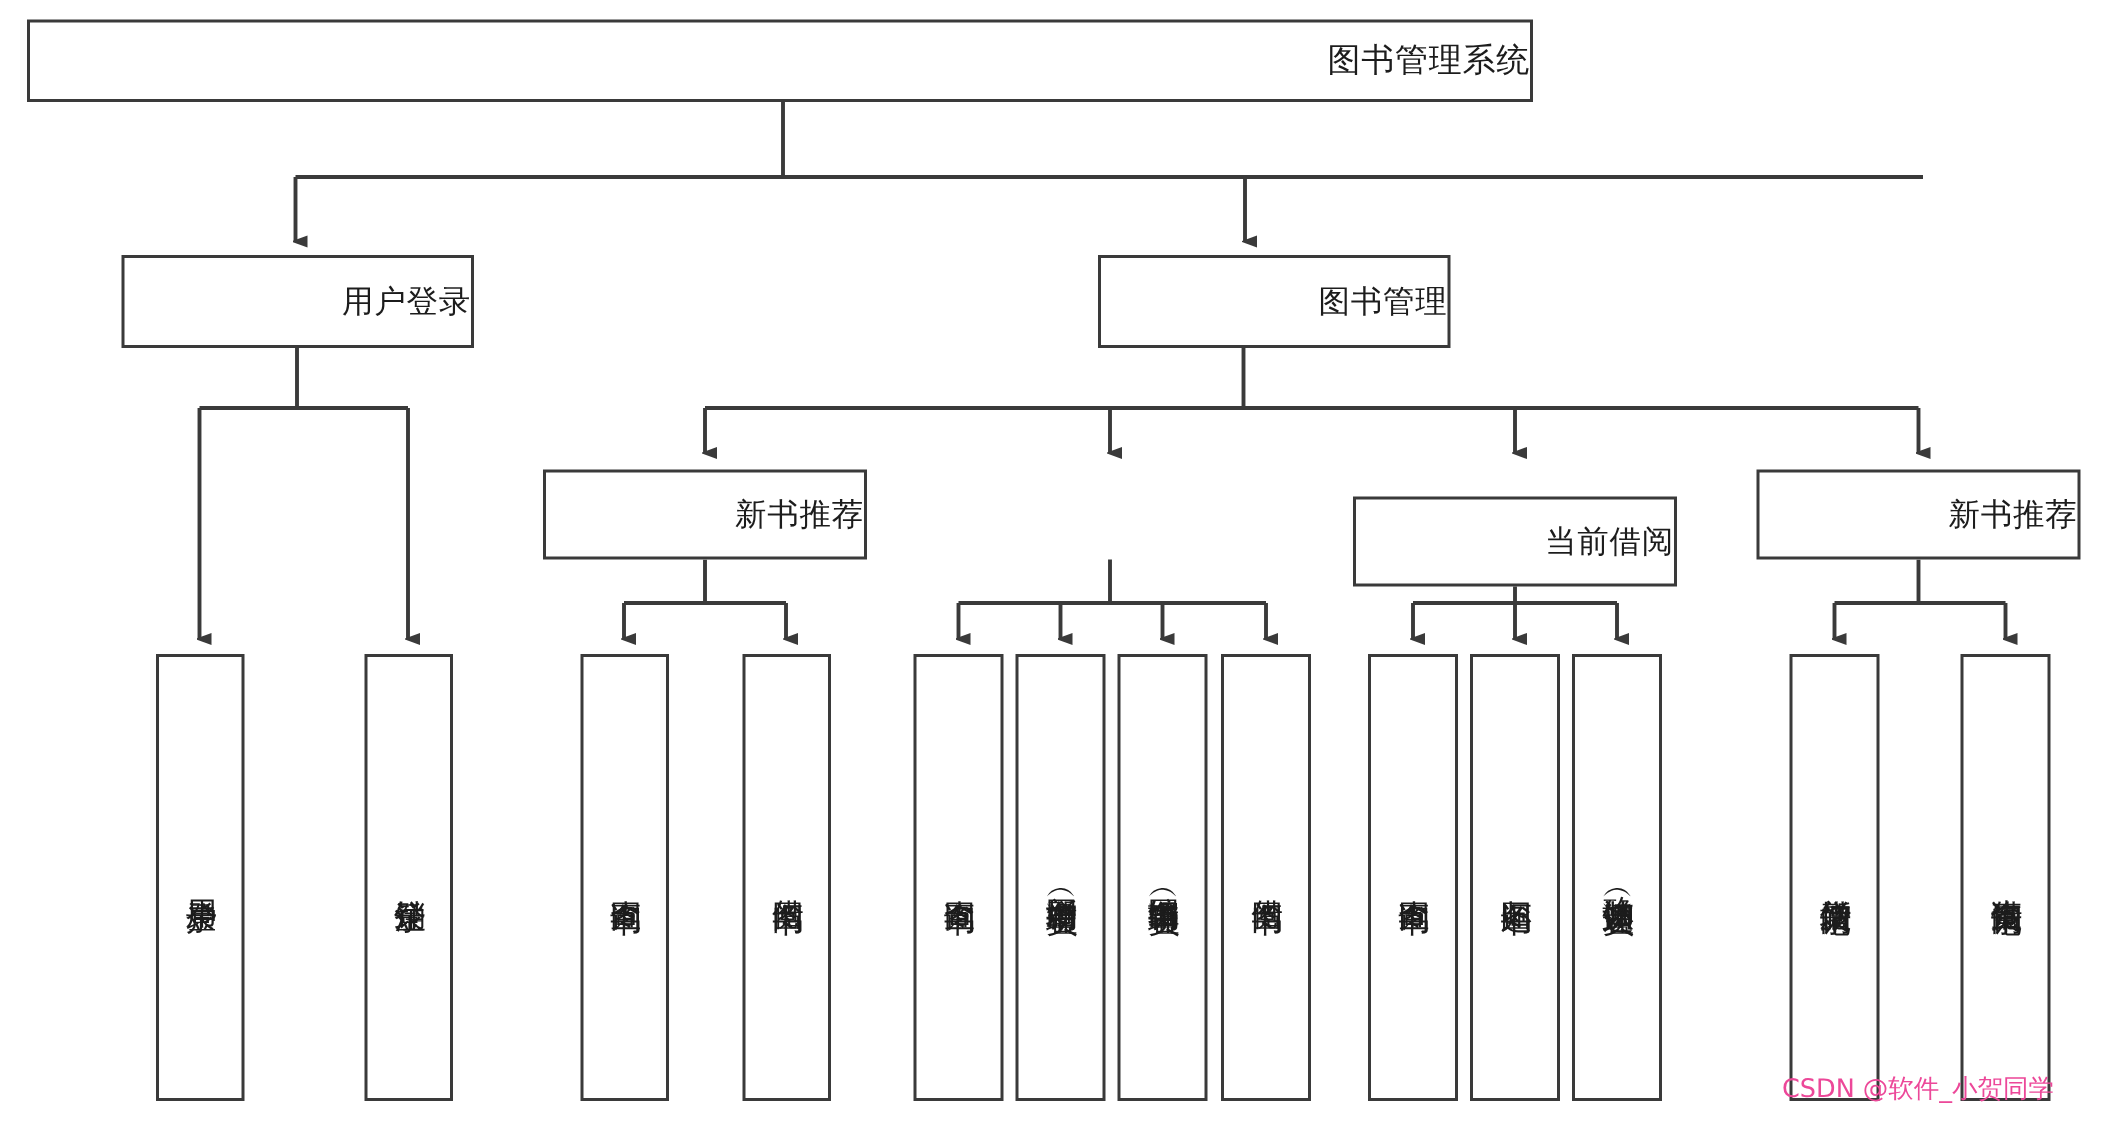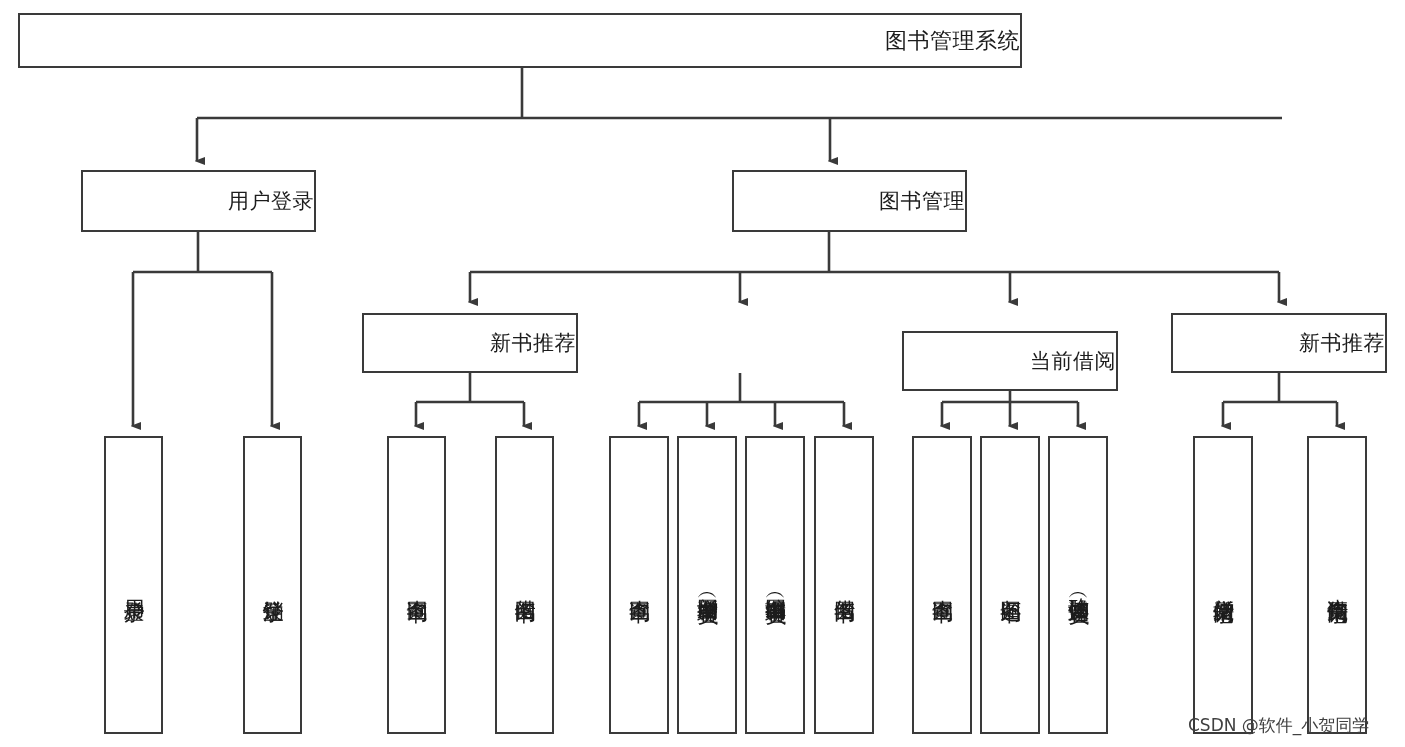--- a/index.html
+++ b/index.html
@@ -58,21 +58,21 @@
     font-size: 21px;
     line-height: 1.12;
     letter-spacing: 1px;
     max-height: 280px;
   }
   #watermark {
     position: absolute;
     left: 1188px;
     top: 714px;
     font-size: 17px;
-    color: #404040;
+    color: #ec4899;
     white-space: nowrap;
     font-family: "DejaVu Sans", "Liberation Sans", sans-serif;
   }
 </style>
 </head>
 <body>
 
 <div id="canvas">
 
   <svg id="edges" viewBox="0 0 1405 747" xmlns="http://www.w3.org/2000/svg">

